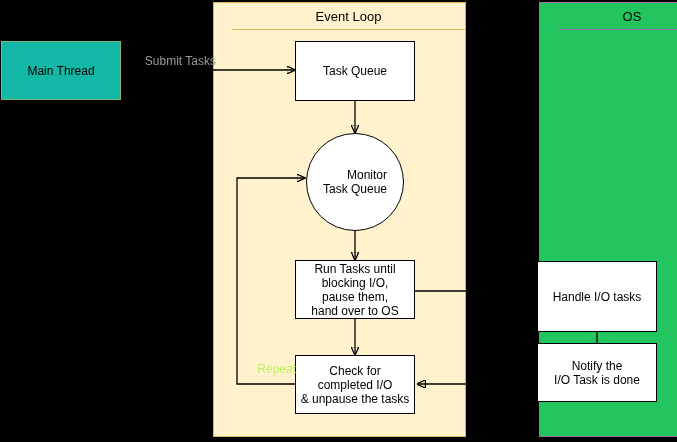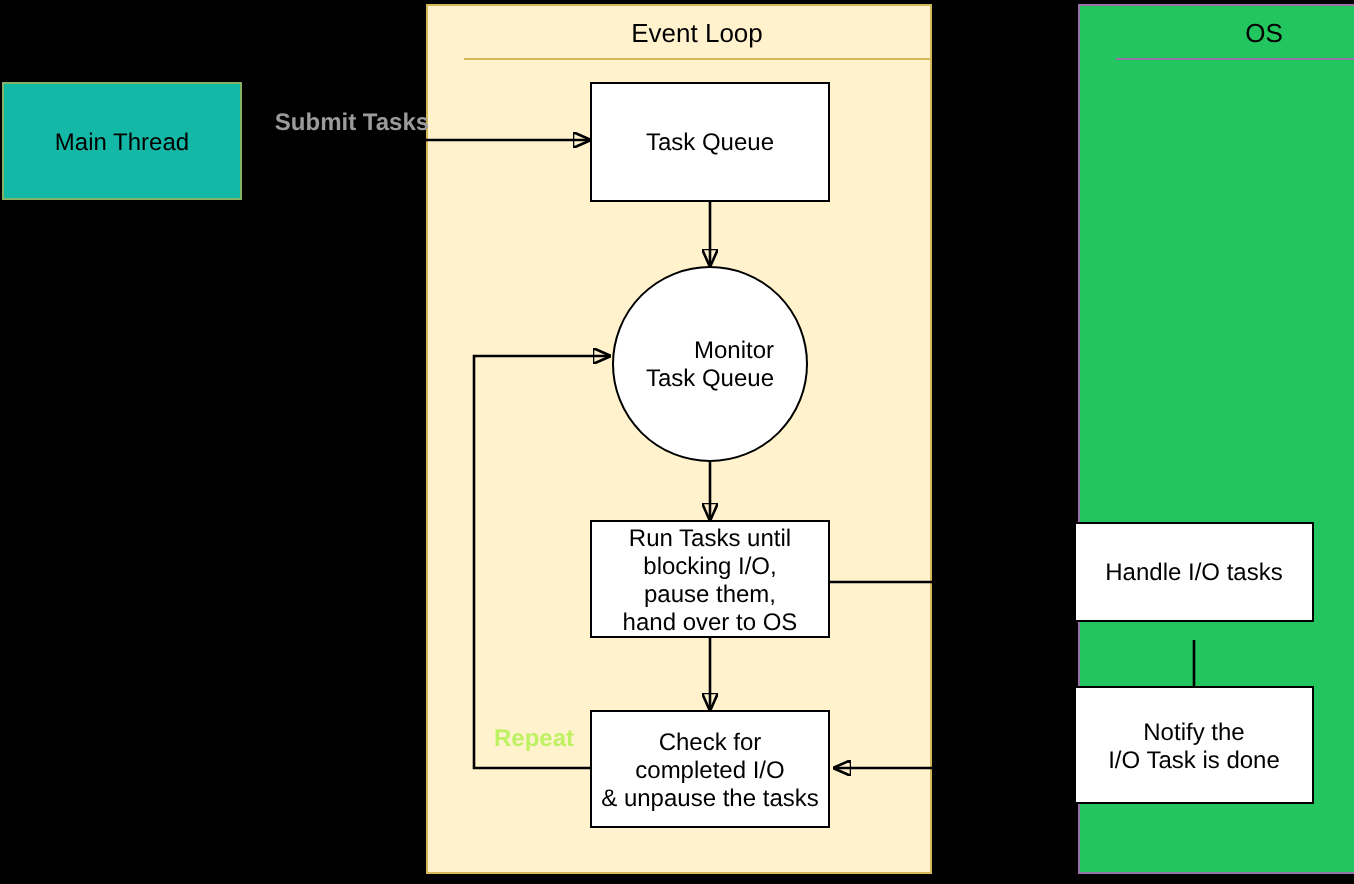--- a/index.html
+++ b/index.html
@@ -76,29 +76,28 @@
   }
   .node.main-thread {
     left: 1px; top: 41px; width: 120px; height: 59px;
     background: #14b8a6;
     border: 1px solid #82B366;
   }
   .node.task-queue   { left: 295px; top: 41px;  width: 120px; height: 60px; }
   .node.monitor      { left: 306px; top: 133px; width: 98px;  height: 98px; border-radius: 50%; text-align: right; }
   .node.run-tasks    { left: 295px; top: 260px; width: 120px; height: 59px; }
   .node.check        { left: 295px; top: 355px; width: 120px; height: 59px; }
-  .node.handle-io    { left: 537px; top: 261px; width: 120px; height: 50px; }
+  .node.handle-io    { left: 537px; top: 261px; width: 120px; height: 71px; }
   .node.notify       { left: 537px; top: 343px; width: 120px; height: 59px; }
 
   
   .edge-label {
     position: absolute;
     font-size: 12px;
-    text-align: center;
-    font-weight: bold;
+    text-align: right;
   }
   .edge-label.submit {
     left: 136px; top: 54px; width: 80px;
     color: #9B9B9B;
   }
   .edge-label.repeat {
     left: 238px; top: 362px; width: 58px;
     color: #bef264;
   }
 </style>

